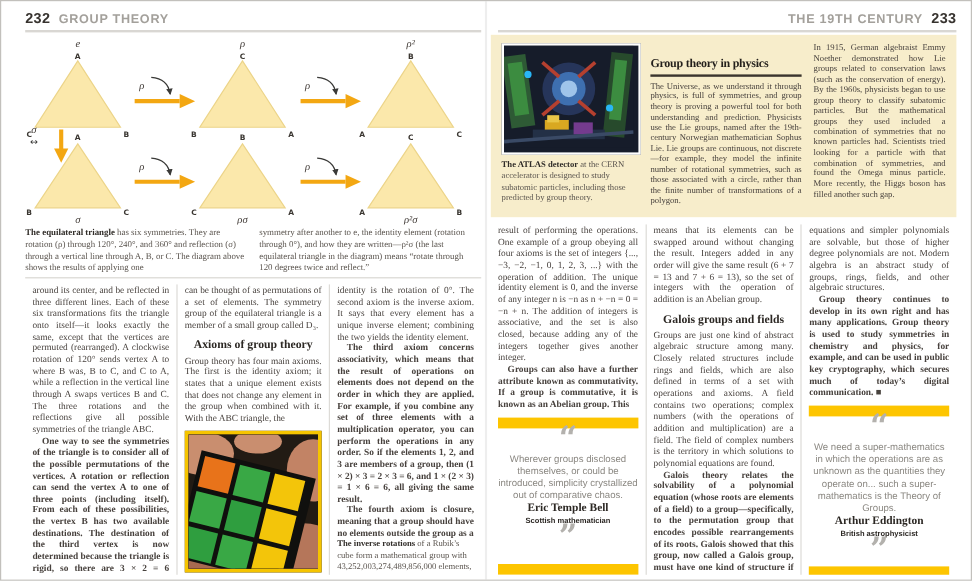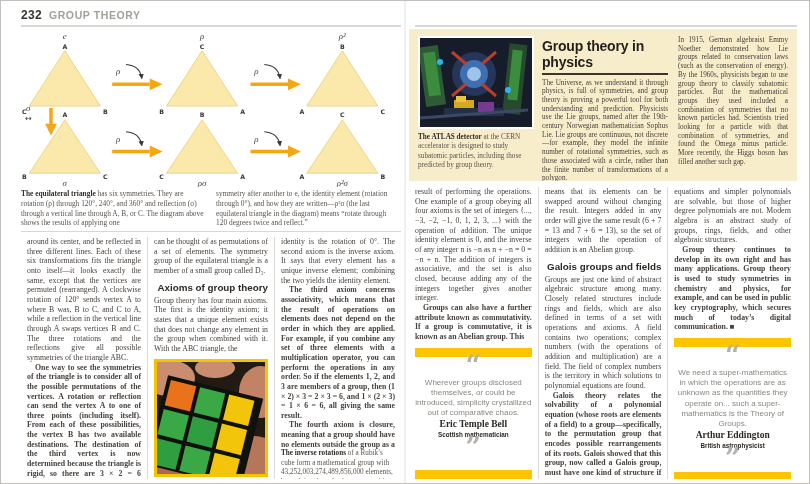--- a/index.html
+++ b/index.html
@@ -30,37 +30,37 @@
   .cap{flex:1;font-size:7.4px;line-height:1.32;color:#5a544e;}
   .cap b{color:#312d29;}
 
   .body-rule{position:absolute;left:8px;right:2px;top:230px;height:1px;background:#d9d7d3;}
   .cols{position:absolute;left:8px;right:2px;top:236px;bottom:6px;display:flex;}
   .col{flex:1;padding:0 6px;overflow:hidden;font-size:7.8px;line-height:1.24;
        text-align:justify;display:flex;flex-direction:column;}
   .col + .col{border-left:1px solid #dddbd7;}
   .col p{margin:0;}
   .col p + p{text-indent:8px;font-weight:bold;}
-  .subhead{font-family:Liberation Sans, sans-serif;font-weight:bold;font-size:9.8px;color:#2c2824;
-           margin:6px 0 2px 0;text-align:right;}
+  .subhead{font-family:Liberation Serif, serif;font-weight:bold;font-size:9.8px;color:#2c2824;
+           margin:6px 0 2px 0;text-align:center;}
   .spacer{flex:1;}
 
   .cube-img{margin-top:5px;border:3px solid #f5c400;background:#1d1813;height:112px;overflow:hidden;}
   .img-caption{font-size:7.2px;line-height:1.3;color:#5a544e;text-align:left;}
   .img-caption b{color:#312d29;}
 
   
   .physics-box{position:absolute;left:2px;right:2px;top:28px;height:152px;background:#f7edcb;
                box-sizing:border-box;padding:7px 9px;display:flex;gap:10px;overflow:hidden;}
   .pb-col-img{width:114px;flex:none;}
   .atlas-img{width:112px;height:89px;border:2px solid #fff;background:#161c2a;overflow:hidden;}
   .pb-col-mid{width:126px;flex:none;}
   .pb-col-right{flex:1;}
-  .pb-title{font-family:Liberation Sans, sans-serif;font-weight:bold;font-size:14px;letter-spacing:-0.2px;
-            color:#231f1b;margin:2px 0 3px 0;}
+  .pb-title{font-family:Liberation Serif, serif;font-weight:bold;font-size:10px;letter-spacing:-0.2px;
+            color:#231f1b;margin:12px 0 3px 0;}
   .pb-title-rule{height:1.5px;background:#3b352e;margin-bottom:4px;}
   .pb-text{font-size:7.2px;line-height:1.21;text-align:justify;color:#47413d;}
 
   
   .cols-r{position:absolute;left:2px;right:2px;top:186px;bottom:6px;display:flex;}
 
   .accent-bar{height:9px;background:#fdc500;flex:none;}
   .quote{margin-top:2px;text-align:center;font-family:"Liberation Sans",sans-serif;}
   .qmark{font-family:"DejaVu Serif",serif;font-weight:bold;font-size:27px;line-height:0.55;
          color:#b3b1ad;display:block;height:16px;}
@@ -214,20 +214,24 @@
         <div class="img-caption">
           <b>The inverse rotations</b><span> of a Rubik’s cube form a mathematical group with 43,252,003,274,489,856,000 elements, but solving the cube from any position requires no more than 26 turns of 90°.</span>
         </div>
       </div>
     </div>
   </div>
 
   <div class="gutter"></div>
 
   <div class="page page-right">
+    <div class="hdr right">
+      <span class="sec">THE 19TH CENTURY</span>
+      <span class="num">233</span>
+    </div>
     <div class="hdr-rule"></div>
 
     <div class="physics-box">
       <div class="pb-col-img">
         <div class="atlas-img">
           <svg width="108" height="85" viewBox="0 0 108 85">
             <rect width="108" height="85" fill="#161c2a"></rect>
             <rect x="2" y="8" width="20" height="60" fill="#2e5a35" transform="rotate(-8 12 38)"></rect>
             <rect x="6" y="14" width="12" height="44" fill="#3c8c40" transform="rotate(-8 12 36)"></rect>
             <rect x="86" y="6" width="18" height="70" fill="#274a2c" transform="rotate(6 95 40)"></rect>

